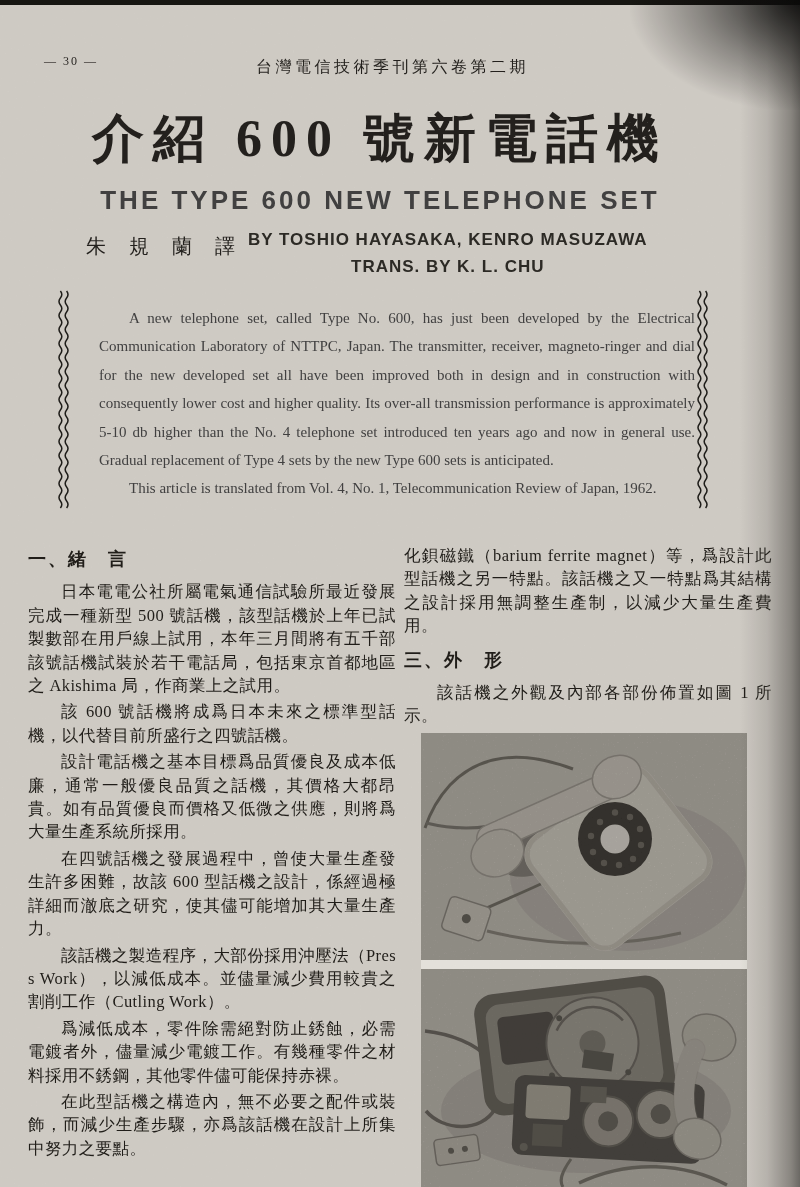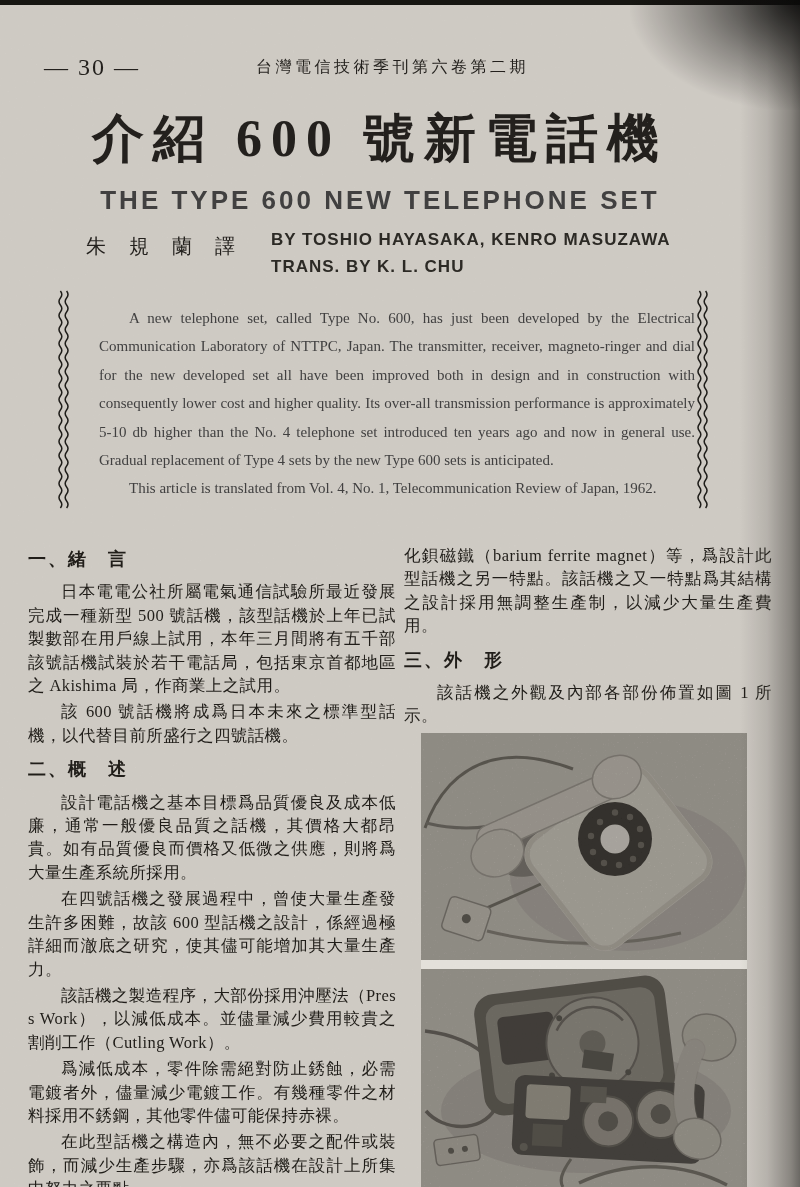--- a/index.html
+++ b/index.html
@@ -12,33 +12,33 @@
   }
   
   .top-bar{position:absolute;left:0;top:0;width:800px;height:5px;background:#14130f;}
   .gutter-shadow{position:absolute;right:0;top:0;width:60px;height:1187px;
     background:linear-gradient(to right,rgba(60,57,52,0) 0%,rgba(60,57,52,0.16) 45%,rgba(38,36,32,0.42) 85%,rgba(22,21,18,0.55) 100%);}
   .corner-shadow{position:absolute;right:0;top:0;width:170px;height:110px;
     background:radial-gradient(ellipse at 100% 0%,rgba(5,5,4,0.9) 0%,rgba(5,5,4,0.35) 42%,rgba(5,5,4,0) 72%);}
   .page-grain{position:absolute;left:0;top:0;width:800px;height:1187px;pointer-events:none;opacity:.5;}
 
   
-  .hdr-pagenum{position:absolute;left:44px;top:54px;font-size:24px;letter-spacing:2px;}
+  .hdr-pagenum{position:absolute;left:44px;top:54px;font-size:12px;letter-spacing:2px;}
   .hdr-journal{position:absolute;left:256px;top:57px;font-size:16px;letter-spacing:3.5px;font-weight:500;text-align:right;}
 
   .title-zh{position:absolute;left:0;top:104px;width:760px;text-align:center;
     font-size:52px;font-weight:600;letter-spacing:9px;}
   .title-en{position:absolute;left:0;top:185px;width:760px;text-align:center;
     font-family:"Liberation Sans","DejaVu Sans",sans-serif;
     font-size:26px;font-weight:700;letter-spacing:3px;color:#404040;}
 
   .translator-zh{position:absolute;left:86px;top:233px;font-size:20px;letter-spacing:9px;font-weight:500;}
-  .byline{position:absolute;left:271px;top:226px;
+  .byline{position:absolute;left:248px;top:226px;
     font-family:"Liberation Sans","DejaVu Sans",sans-serif;
-    font-size:17px;font-weight:700;letter-spacing:1px;color:#2a2823;line-height:27px;}
+    font-size:17px;font-weight:700;letter-spacing:1px;color:#2a2823;line-height:27px;text-align:center;}
 
   
   .abstract{position:absolute;left:57px;top:290px;width:656px;height:228px;}
   .wave{position:absolute;top:0;}
   .wave.left{left:0;}
   .wave.right{right:2px;}
   .abstract-text{position:absolute;left:42px;top:2px;width:596px;
     font-size:15px;line-height:28.4px;text-align:justify;color:#404040;margin-top:12px;}
   .abstract-text p{margin:0;}
   .abstract-text p.ind{text-indent:2em;}
@@ -96,21 +96,20 @@
     <div class="abstract-text">
       <p class="ind">A new telephone set, called Type No. 600, has just been developed by the Electrical Communication Laboratory of NTTPC, Japan. The transmitter, receiver, magneto-ringer and dial for the new developed set all have been improved both in design and in construction with consequently lower cost and higher quality. Its over-all transmission performance is approximately 5-10 db higher than the No. 4 telephone set introduced ten years ago and now in general use. Gradual replacement of Type 4 sets by the new Type 600 sets is anticipated.</p>
       <p class="ind">This article is translated from Vol. 4, No. 1, Telecommunication Review of Japan, 1962.</p>
     </div>
   </div>
 
   <div class="col" id="col-left">
     <h3 class="first">一、緒　言</h3>
     <p>日本電電公社所屬電氣通信試驗所最近發展完成一種新型 500 號話機，該型話機於上年已試製數部在用戶線上試用，本年三月間將有五千部該號話機試裝於若干電話局，包括東京首都地區之 Akishima 局，作商業上之試用。</p>
     <p>該 600 號話機將成爲日本未來之標準型話機，以代替目前所盛行之四號話機。</p>
-    <h3>二、概　述</h3>
     <p>設計電話機之基本目標爲品質優良及成本低廉，通常一般優良品質之話機，其價格大都昂貴。如有品質優良而價格又低微之供應，則將爲大量生產系統所採用。</p>
     <p>在四號話機之發展過程中，曾使大量生產發生許多困難，故該 600 型話機之設計，係經過極詳細而澈底之研究，使其儘可能增加其大量生產力。</p>
     <p>該話機之製造程序，大部份採用沖壓法（Press Work），以減低成本。並儘量減少費用較貴之割削工作（Cutling Work）。</p>
     <p>爲減低成本，零件除需絕對防止銹蝕，必需電鍍者外，儘量減少電鍍工作。有幾種零件之材料採用不銹鋼，其他零件儘可能保持赤裸。</p>
     <p>在此型話機之構造內，無不必要之配件或裝飾，而減少生產步驟，亦爲該話機在設計上所集中努力之要點。</p>
 
   </div>
 
   <div class="col" id="col-right">
     <p class="noindent">化鋇磁鐵（barium ferrite magnet）等，爲設計此型話機之另一特點。該話機之又一特點爲其結構之設計採用無調整生產制，以減少大量生產費用。</p>

